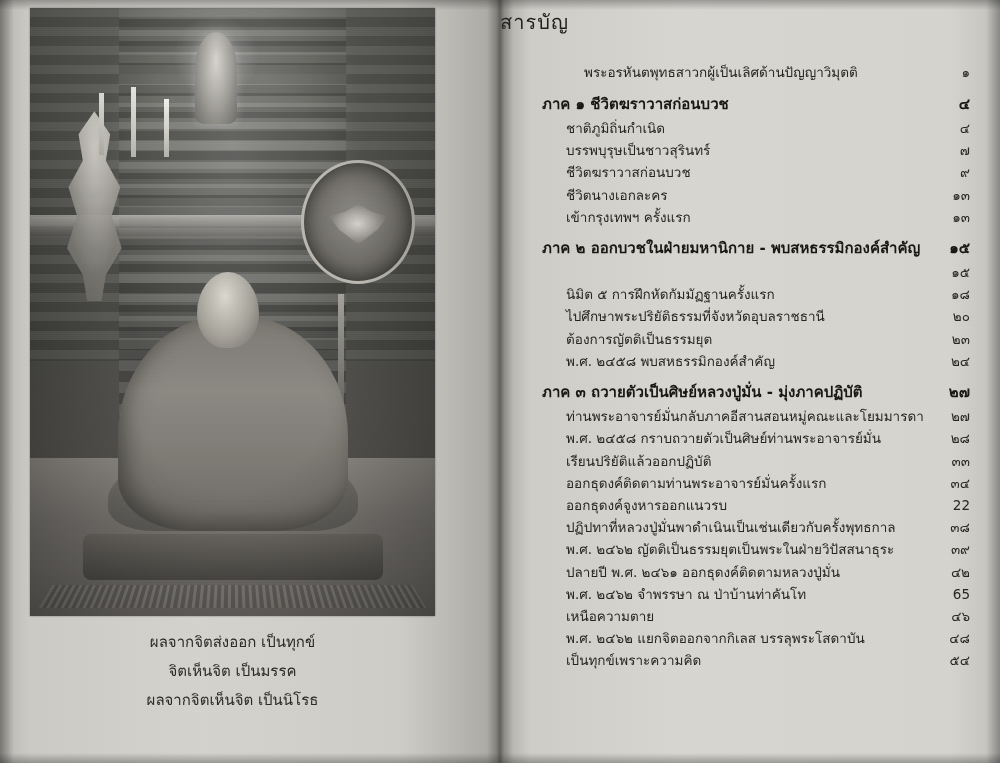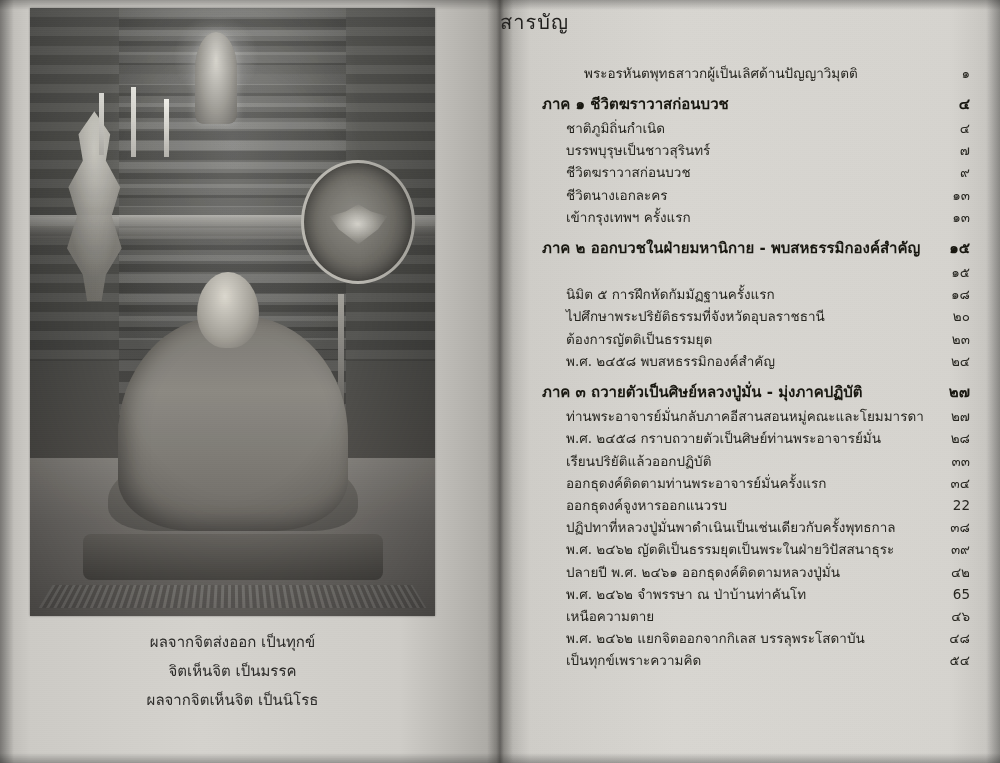--- a/index.html
+++ b/index.html
@@ -261,21 +261,21 @@
   .toc-row.section {
     font-weight: bold;
     font-size: 15px;
     margin-top: 9px;
     margin-bottom: 2px;
     color: #17160f;
   }
   .toc-row.section .page-no { font-weight: bold; }
   .toc-row.item .label { padding-left: 24px; }
   .toc-row.lead .label { padding-left: 42px; }
-  .toc-row.lead { margin-bottom: 1px; }
+  .toc-row.lead { margin-bottom: 1px; font-family: Liberation Mono, monospace; }
   
   .grain {
     position: absolute;
     inset: 0;
     pointer-events: none;
     background:
       repeating-linear-gradient(0deg, rgba(0,0,0,0.012) 0px, rgba(0,0,0,0.012) 1px, rgba(255,255,255,0.012) 1px, rgba(255,255,255,0.012) 2px);
     opacity: 0.7;
   }
   .edge-shadow-left {

